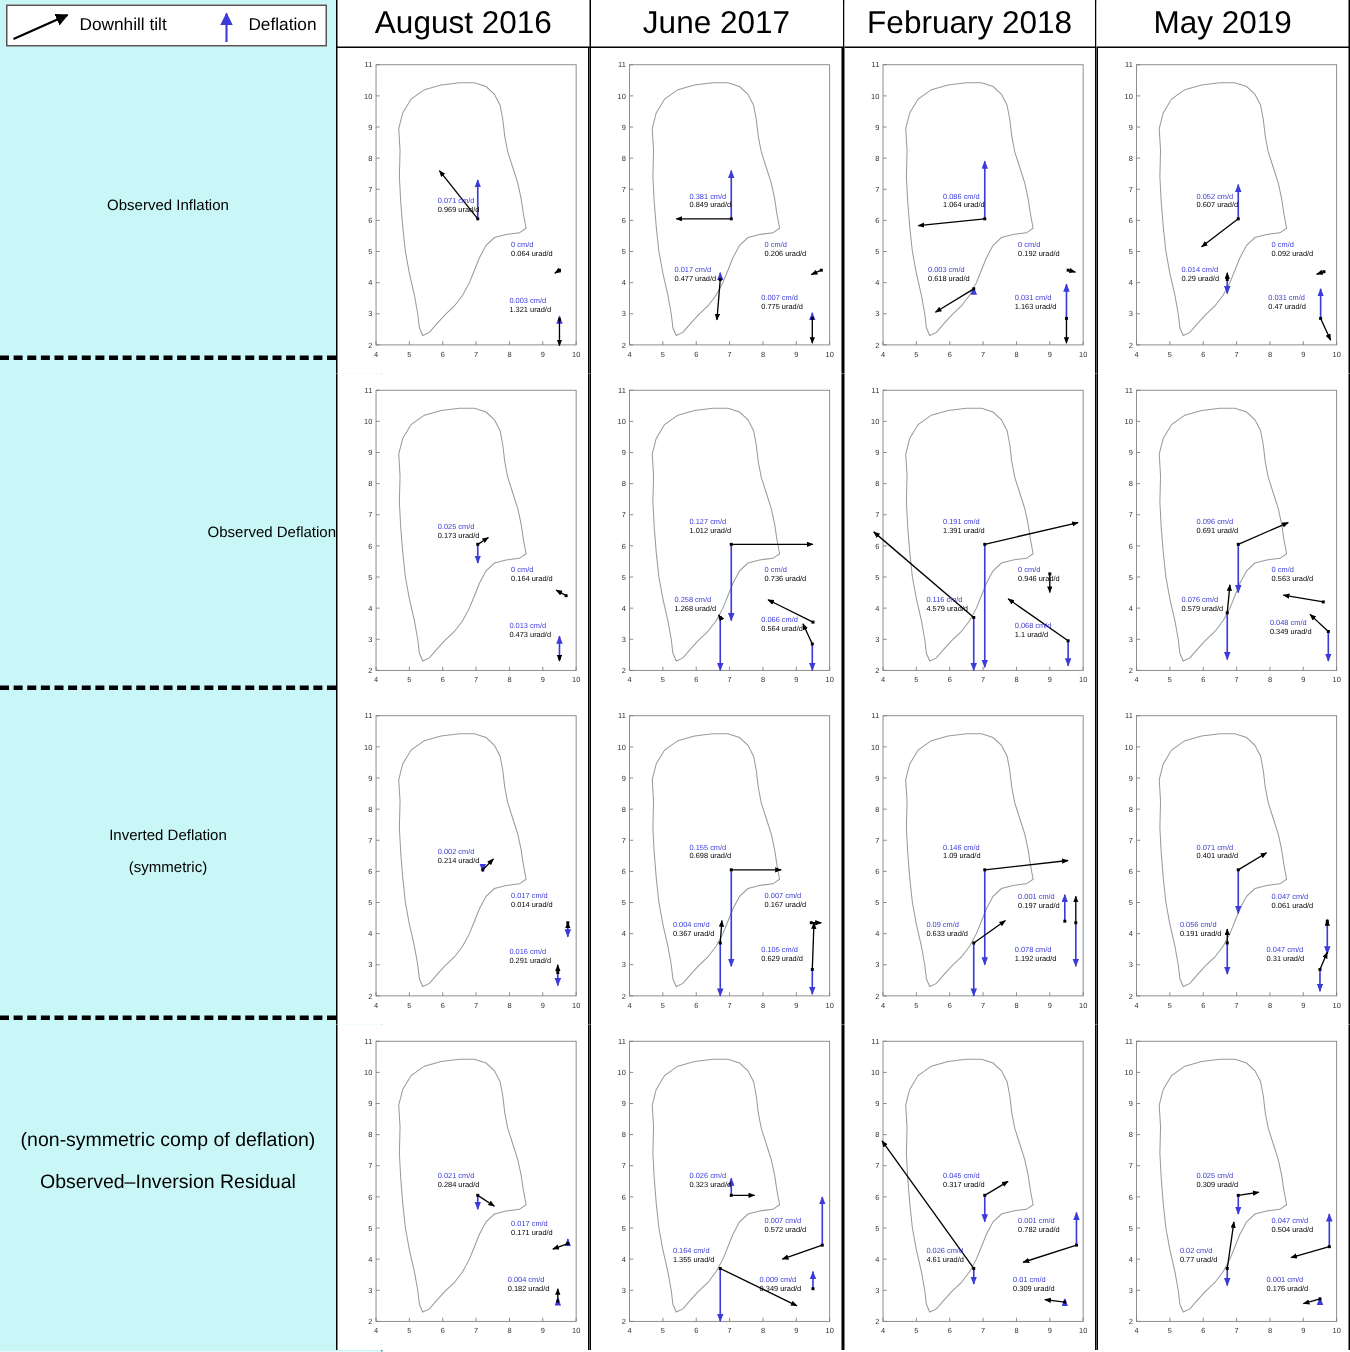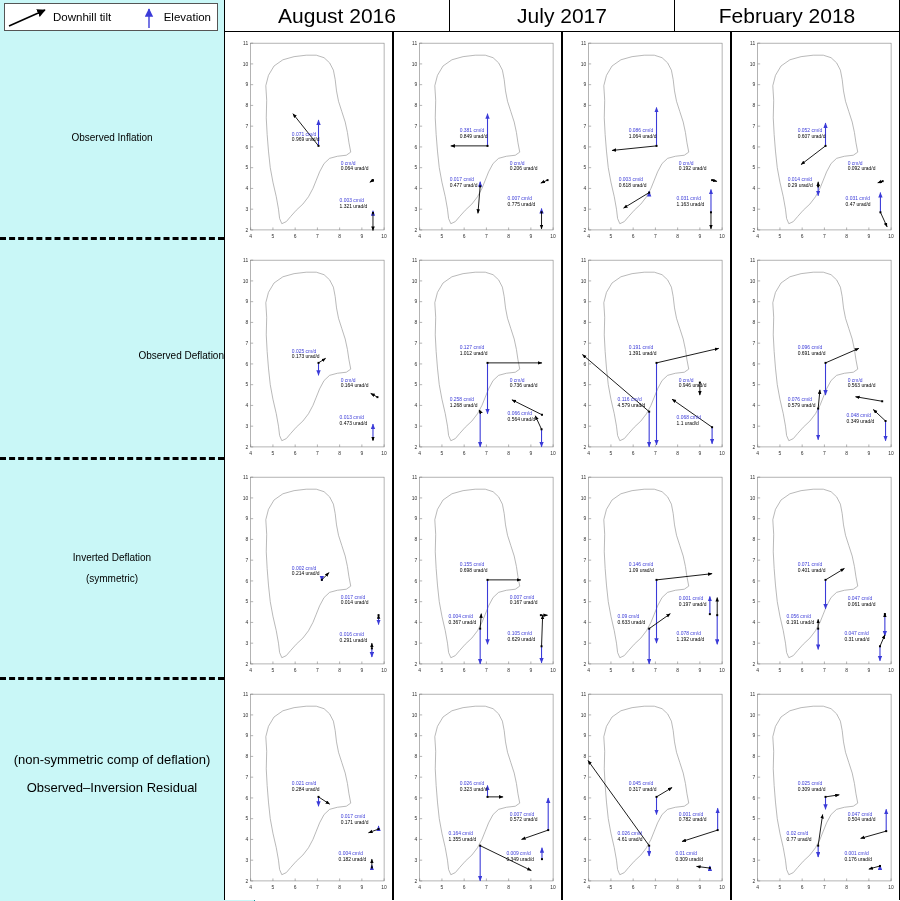--- a/index.html
+++ b/index.html
@@ -124,42 +124,43 @@
       <span class="legend-arrow-elev">
         <svg viewBox="0 0 30 26">
           <defs>
             <marker id="lg-head-b" markerWidth="7" markerHeight="7" refX="5.5" refY="3" orient="auto">
               <path d="M0,0 L6,3 L0,6 z" fill="#3b3bd8"></path>
             </marker>
           </defs>
           <line x1="15" y1="24" x2="15" y2="5" stroke="#3b3bd8" stroke-width="1.4" marker-end="url(#lg-head-b)"></line>
         </svg>
       </span>
-      <span class="legend-text">Elevation</span>
+      <span class="legend-text">Deflation</span>
       <span style="width:6px"></span>
     </div>
 
     <div class="row-label big" style="top:132px;">Observed Inflation</div>
     <div class="dash-sep" style="top:237px;"></div>
 
     <div class="row-label big" style="top:350px;text-align:right;">Observed Deflation</div>
     <div class="dash-sep" style="top:457px;"></div>
 
     <div class="row-label big" style="top:552px;">Inverted Deflation</div>
     <div class="row-label big" style="top:573px;">(symmetric)</div>
     <div class="dash-sep" style="top:677px;"></div>
 
     <div class="row-label small" style="top:780px;">Observed–Inversion Residual</div>
     <div class="row-label small" style="top:752px;">(non-symmetric comp of deflation)</div>
   </div>
 
   <div class="header-row">
     <div class="col-head">August 2016</div>
-    <div class="col-head">July 2017</div>
+    <div class="col-head">June 2017</div>
     <div class="col-head">February 2018</div>
+    <div class="col-head">May 2019</div>
   </div>
 
   <div class="grid" id="panel-grid">
       <div class="prow" style="top: 0px;">
         <div class="pcell">
           <svg viewBox="0 0 169 217" xmlns="http://www.w3.org/2000/svg">
             <defs>
               <marker id="hk0" markerWidth="6" markerHeight="6" refX="4.6" refY="2" orient="auto">
                 <path d="M0,0 L5,2 L0,4 z" fill="#000000"></path>
               </marker>

